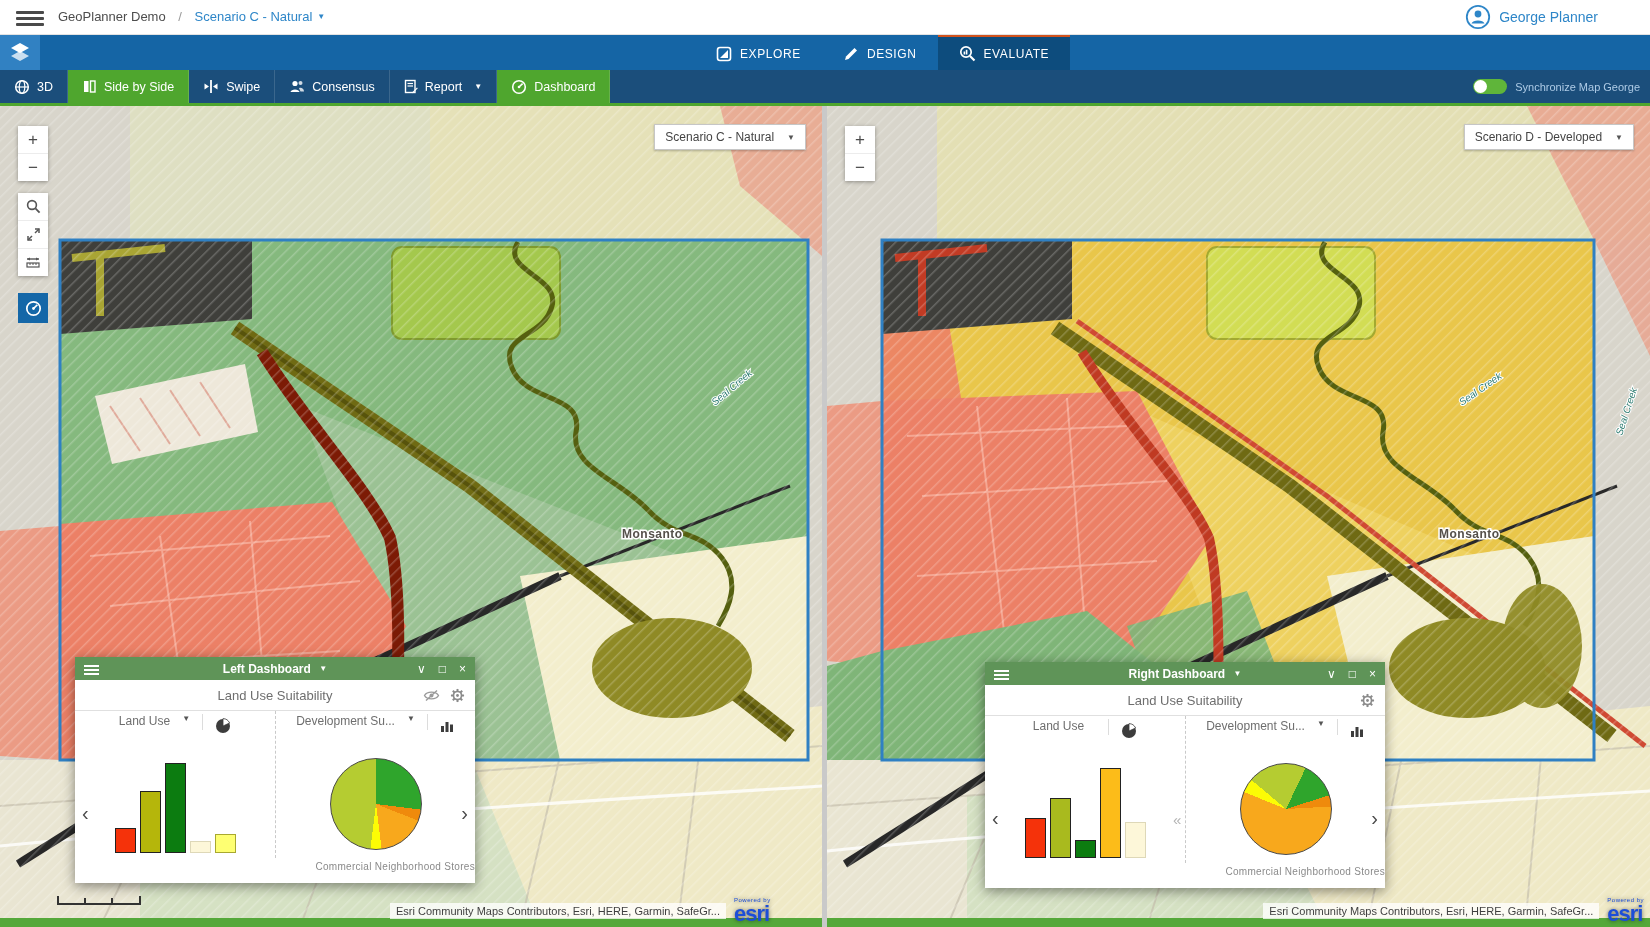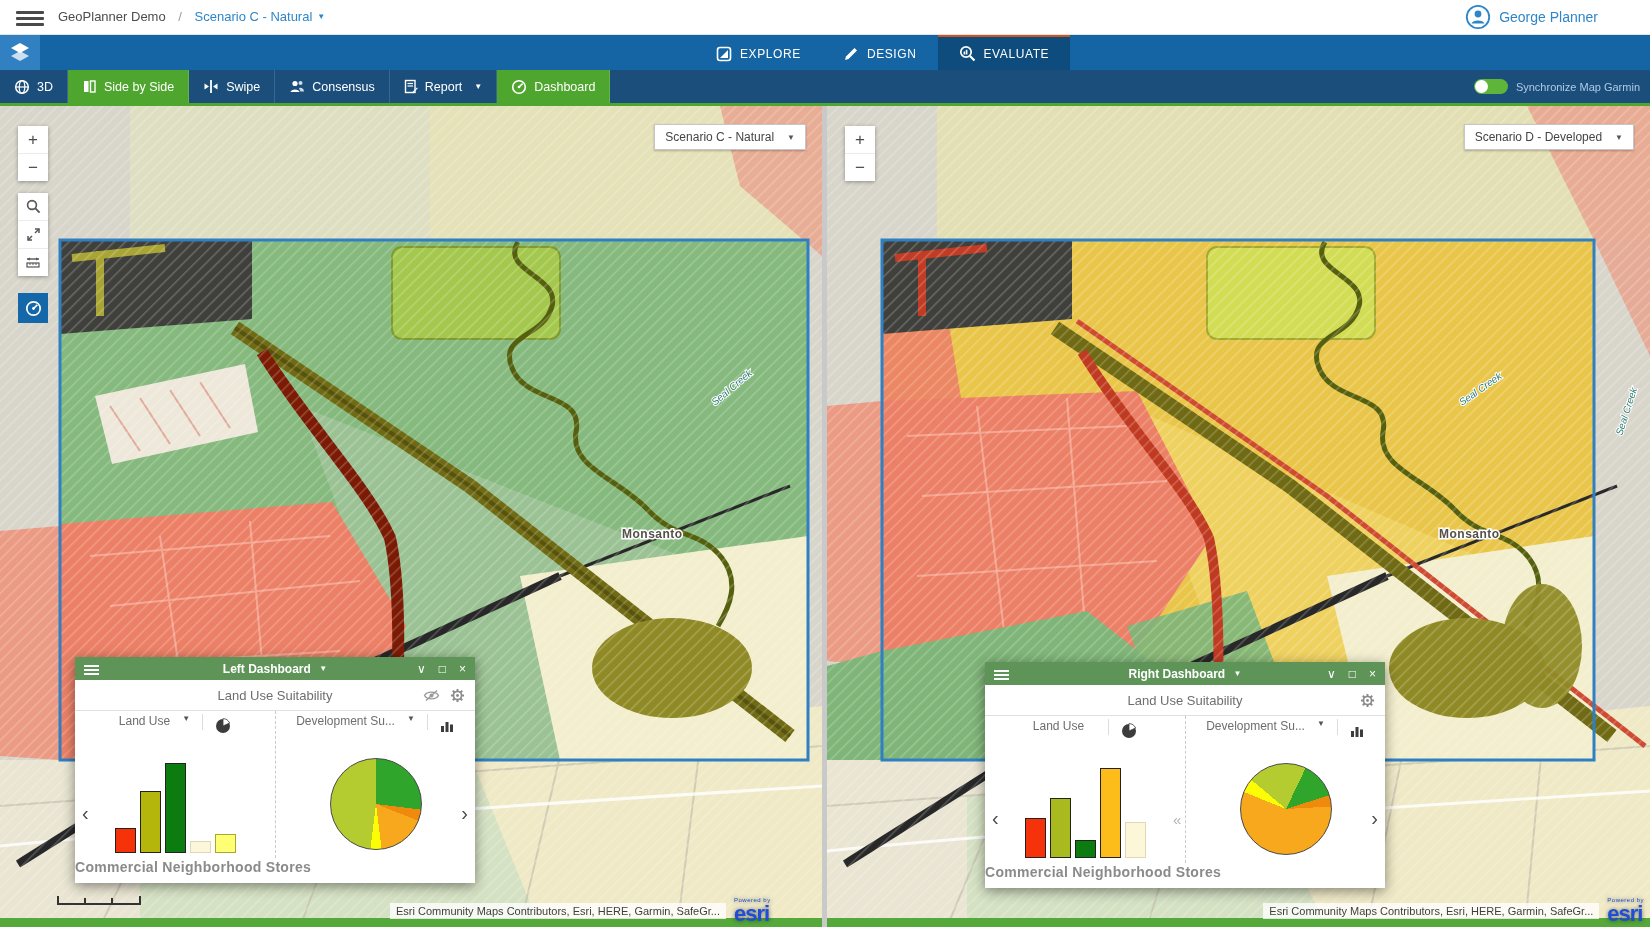--- a/index.html
+++ b/index.html
@@ -60,21 +60,21 @@
   .ptitle .ticons{position:absolute;right:10px;display:flex;gap:10px;align-items:center;}
   .pcharts{position:relative;height:147px;display:flex;}
   .chalf{width:50%;box-sizing:border-box;display:flex;flex-direction:column;align-items:center;}
   .chalf.second{border-left:1px dashed #c9c9c9;}
   .csel{height:24px;margin-top:3px;display:flex;gap:7px;font-size:12px;color:#6e6e6e;cursor:pointer;white-space:nowrap;}
   .csel .divd{width:1px;height:16px;background:#dcdcdc;margin:0 5px;}
   .csel .caret{color:#555;}
   .cplot{flex:1;display:flex;align-items:flex-end;justify-content:center;gap:4px;padding-bottom:5px;}
   .bar{width:21px;box-sizing:border-box;border:1px solid #222;}
   .pie{width:92px;height:92px;border-radius:50%;border:1.5px solid #4a4a4a;box-sizing:border-box;margin-bottom:3px;}
-  .pfoot{height:25px;text-align:left;font-size:14px;color:#8a8a8a;font-weight:bold;letter-spacing:.3px;line-height:18px;}
+  .pfoot{height:25px;text-align:right;font-size:10px;color:#8a8a8a;font-weight:normal;letter-spacing:.3px;line-height:18px;}
   .pnav{position:absolute;top:92px;font-size:20px;color:#4a4a4a;z-index:6;cursor:pointer;line-height:1;}
   .pnav.prev{left:7px;}
   .pnav.next{right:7px;}
   .pnav.mid{left:188px;top:96px;color:#b3b3b3;font-size:15px;}
   .ic{display:inline-flex;align-items:center;justify-content:center;}
 </style>
 </head>
 <body>
 
 <div id="app">
@@ -205,21 +205,21 @@
             <line x1="8" y1="8" x2="11.6" y2="4.6" stroke="#fff" stroke-width="1.6"></line>
             <circle cx="8" cy="8" r="1.3" fill="#fff"></circle>
           </svg>
       </span>
       <span>Dashboard</span>
     </div>
     <div class="sync">
       <span class="pill">
           <span class="knob"></span>
         </span>
-      <span>Synchronize Map Garmin</span>
+      <span>Synchronize Map George</span>
     </div>
   </div>
 
   <div class="maps">
     <div class="map-divider"></div>
 
     <div class="map left">
       <svg class="mapcanvas" viewBox="0 0 822 821" preserveAspectRatio="none">
         <defs>
           <pattern id="hatchL" width="8" height="8" patternTransform="rotate(45)" patternUnits="userSpaceOnUse">

